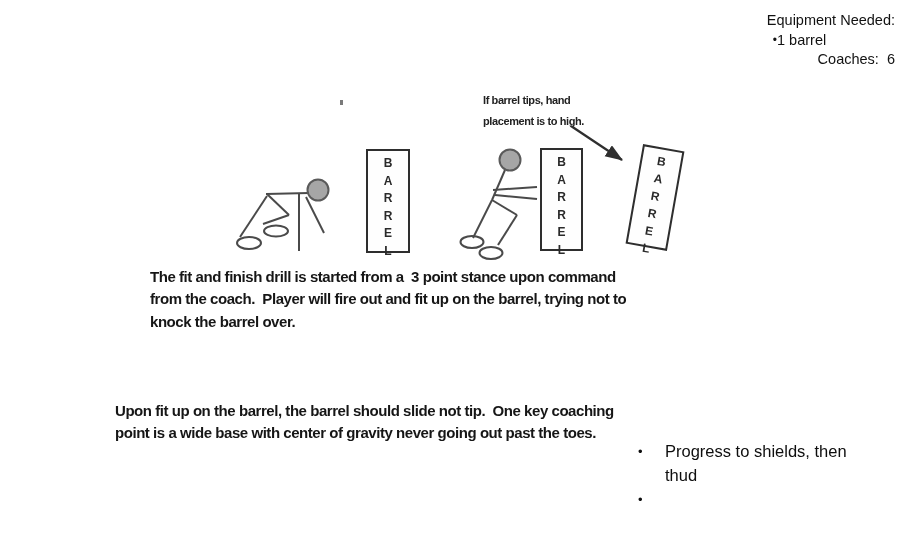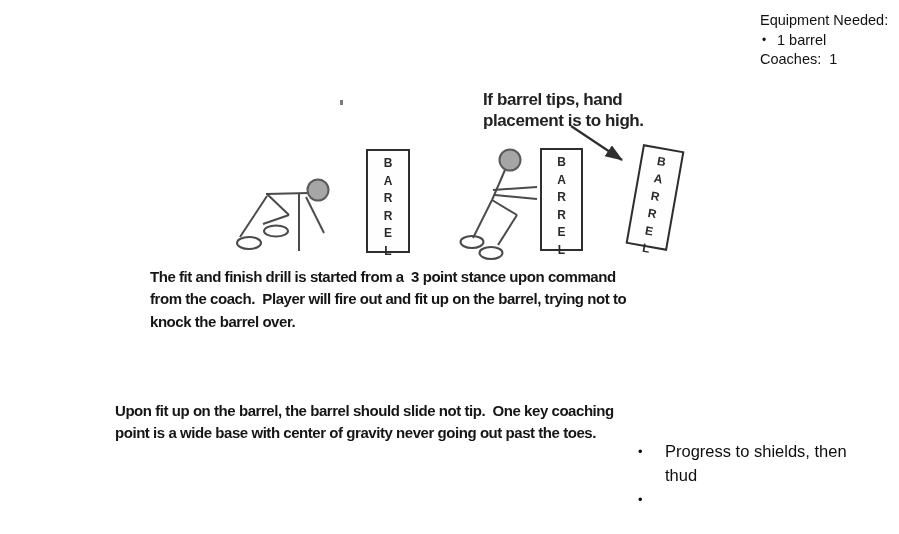--- a/index.html
+++ b/index.html
@@ -11,29 +11,29 @@
     overflow:hidden;
     font-family:"Liberation Sans", sans-serif;
     color:#1b1b1b;
   }
   .abs { position:absolute; }
   .prewrap { white-space:pre-wrap; }
 
   
   #equipment {
     left:760px; top:11px; width:135px;
-    font-size:14.5px; line-height:19.5px; color:#121212;
+    font-size:14.5px; line-height:19.5px; color:#121212;text-align:right;
   }
   #equipment .row { display:flex; }
   #equipment .bullet { width:17px; font-size:12px; padding-left:2px; }
 
   
   #caption {
     left:483px; top:90px;
-    font-size:17px; font-weight:600; letter-spacing:-0.4px;
+    font-size:11px; font-weight:600; letter-spacing:-0.4px;
     line-height:20.5px; color:#222;
   }
 
   
   .barrel {
     position:absolute;
     border:2px solid #2e2e2e;
     background:#fefefe;
     display:flex; justify-content:center;
   }
@@ -75,21 +75,21 @@
 <body>
 
 <div id="page">
 
   <div id="equipment" class="abs">
     <div class="prewrap">Equipment Needed:</div>
     <div class="row">
       <span class="bullet">•</span>
       <span class="prewrap">1 barrel</span>
     </div>
-    <div class="prewrap">Coaches:  1</div>
+    <div class="prewrap">Coaches:  6</div>
   </div>
 
   <div id="caption" class="abs prewrap">If barrel tips, hand
 placement is to high.</div>
 
   <div id="speck" class="abs"></div>
 
   <svg class="abs" style="left:230px; top:140px;" width="320" height="130" viewBox="230 140 320 130">
     <g stroke="#4a4a4a" stroke-width="2" fill="none">
       <line x1="266" y1="194" x2="309" y2="193"></line>

